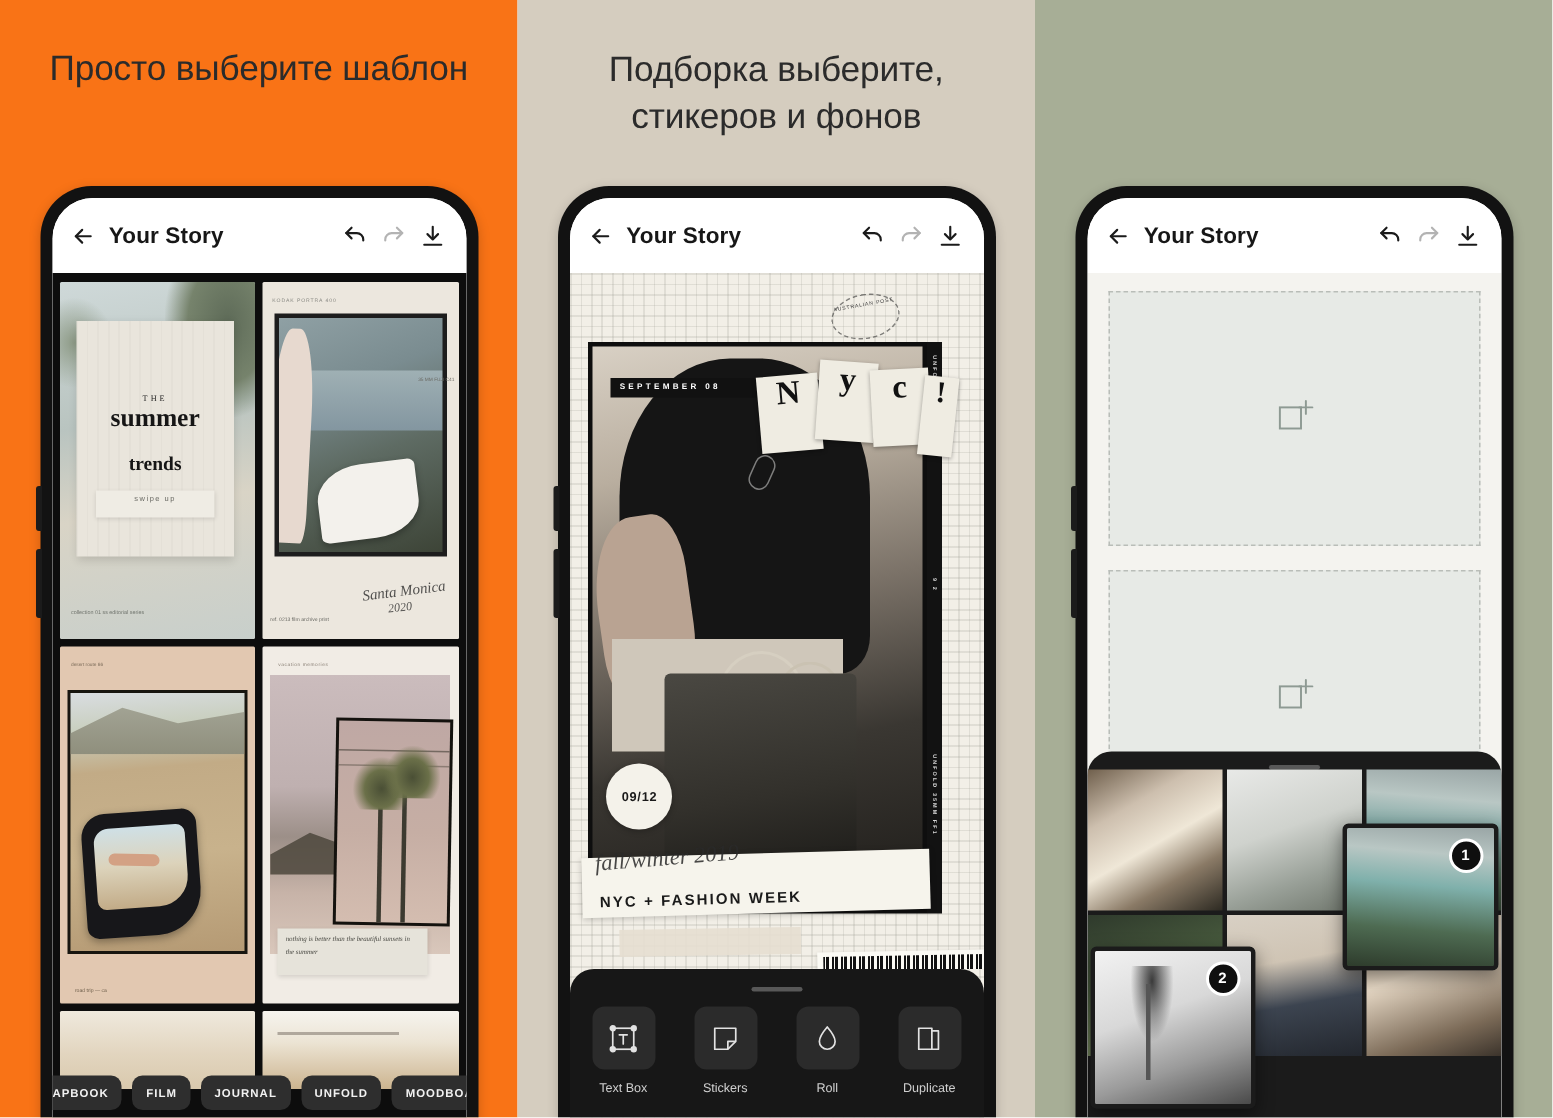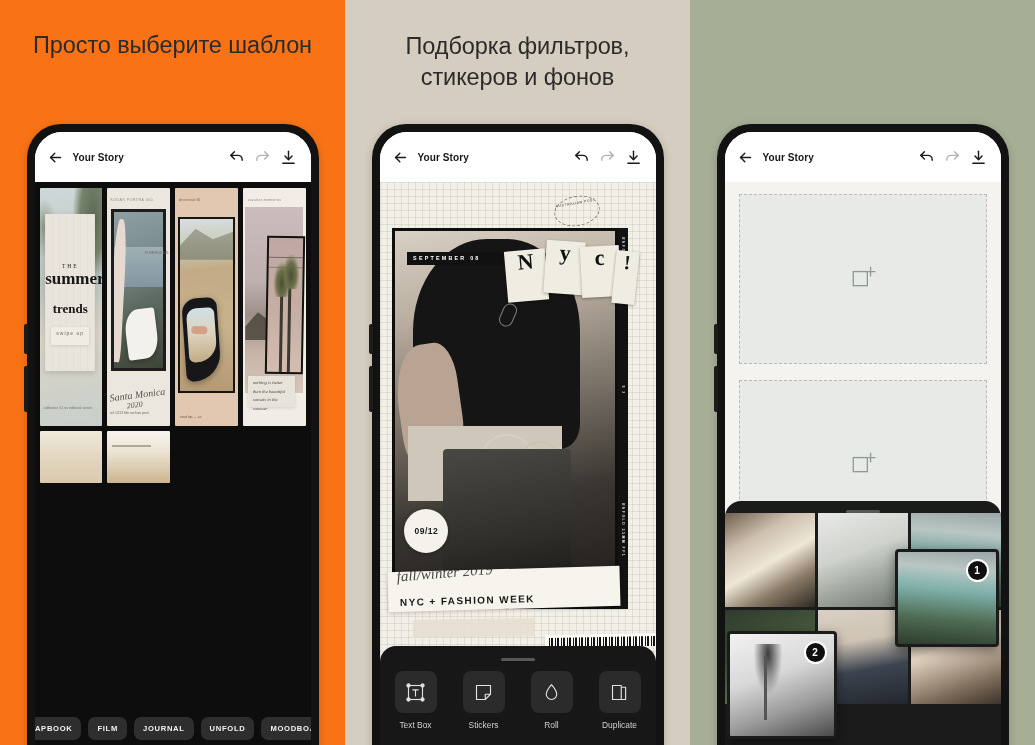--- a/index.html
+++ b/index.html
@@ -43,29 +43,29 @@
     position: relative; width: 100%; height: 100%;
     background: #fff; border-radius: 27px 27px 4px 4px;
     overflow: hidden;
   }
 
   
   .topbar {
     height: 50px; background: #fff; display: flex; align-items: center;
     padding: 0 14px 0 12px; gap: 9px; position: relative; z-index: 5;
   }
-  .topbar .title { font-size: 10px; font-weight: 700; color: #171717; letter-spacing: .1px; }
+  .topbar .title { font-size: 15px; font-weight: 700; color: #171717; letter-spacing: .1px; }
   .topbar .spacer { flex: 1; }
   .ic { width: 17px; height: 17px; display:block; }
   .ic svg { width:100%; height:100%; display:block; }
 
   
   .tpl-area { position:absolute; top:50px; left:0; right:0; bottom:0; background:#0d0d0d;
               padding:6px 5px 0 5px; }
-  .tpl-grid { display:grid; grid-template-columns:1fr 1fr 1fr 1fr; gap:5px; }
+  .tpl-grid { display:grid; grid-template-columns:1fr 1fr; gap:5px; }
   .tpl {
     position:relative; height:238px; overflow:hidden; background:#cfc6bb;
     border-radius:1px;
   }
   .tpl.short { height: 52px; }
 
   
   .t1 { background: linear-gradient(170deg,#cfd9d9 0%,#b9c4c0 38%,#d9d4c6 62%,#c8cfcb 100%); }
   .t1 .tree{position:absolute;top:0;right:0;width:46%;height:38%;
     background:radial-gradient(ellipse at 70% 30%, #5e6b58 0%, #76836c 45%, rgba(150,160,140,0) 72%);}
@@ -444,21 +444,21 @@
           <div class="chip">UNFOLD</div>
           <div class="chip">MOODBOARD</div>
         </div>
 
       </div>
     </div>
   </div>
 
   <div class="panel panel-2">
     <div class="caption two-line">
-      <div>Подборка фильтров,</div>
+      <div>Подборка выберите,</div>
       <div>стикеров и фонов</div>
     </div>
 
     <div class="phone">
       <div class="screen">
 
         <div class="topbar">
           <span class="ic">
             <svg viewBox="0 0 24 24" fill="none" stroke="#1b1b1b" stroke-width="2" stroke-linecap="round" stroke-linejoin="round">
                 <path d="M19 12H5"></path>

